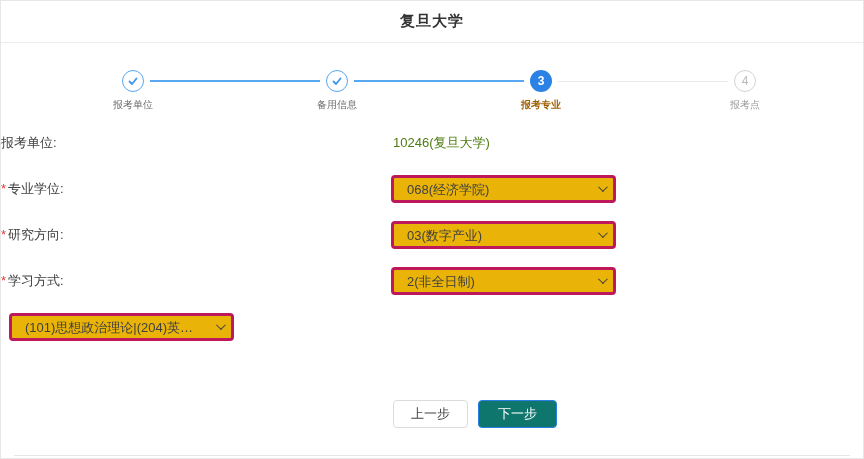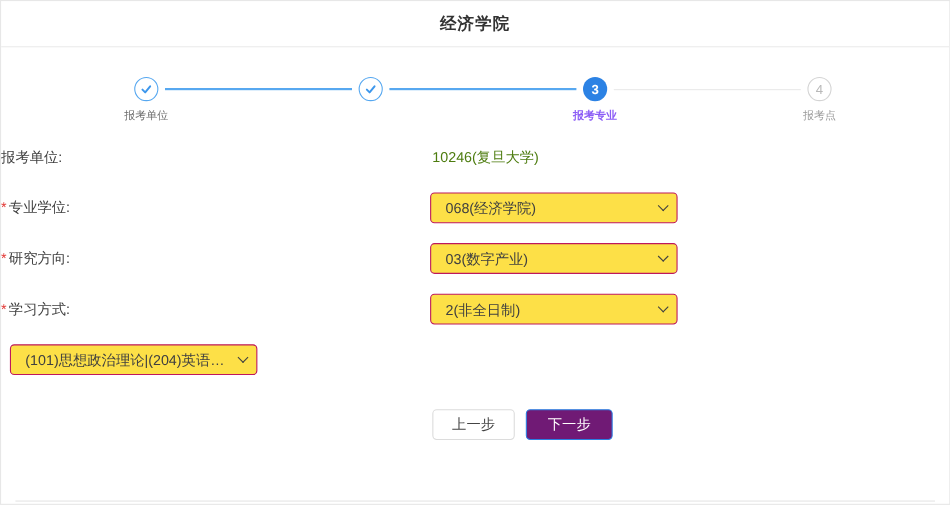--- a/index.html
+++ b/index.html
@@ -37,21 +37,21 @@
     display:flex; align-items:center; justify-content:center;
     background:#fff;
     position:relative; z-index:2;
     font-size:12px;
   }
   .step.done .step-circle { border:1px solid #57a8f0; }
   .step.active .step-circle { background:#2c82e4; color:#fff; border:none; font-weight:600; }
   .step.todo .step-circle { border:1px solid #d4d4d4; color:#b8b8b8; }
   .step-label { margin-top:6px; font-size:10px;font-family:Liberation Mono, monospace; }
   .step.done .step-label { color:#6b6b6b; }
-  .step.active .step-label { color:#8b5cf6; font-weight:600; }
+  .step.active .step-label { color:#a16207; font-weight:600; }
   .step.todo .step-label { color:#9a9a9a; }
   .connector {
     position:absolute; top:10px; height:2px; z-index:1;
     left:calc(-50% + 17px); right:calc(50% + 17px);
   }
   .connector.blue { background:#57a8f0; }
   .connector.gray { background:#e9e9e9; height:1px; top:11px; }
   .check-icon { display:block; }
 
   
@@ -59,78 +59,79 @@
   .form-row { display:flex; align-items:center; margin-bottom:18px; height:28px; }
   .form-label {
     width:382px; text-align:left;
     font-size:13px; color:#404040;
   }
   .required-mark { color:#e23c39; margin-right:2px; font-size:13px; }
   .form-value { margin-left:10px; font-size:13px; color:#4d7c0f; }
   .select-wrap { position:relative; margin-left:8px; width:225px; height:28px; }
   select.field-select {
     width:225px; height:28px;
-    border:1px solid #be185d; border-radius:4px;
-    background:#fde047; color:#404040;
+    border:3px solid #be185d; border-radius:4px;
+    background:#eab308; color:#404040;
     font-size:13px; font-family:inherit;
     padding:0 26px 0 13px;
     -webkit-appearance:none; -moz-appearance:none; appearance:none;
     outline:none;
     white-space:nowrap; overflow:hidden; text-overflow:ellipsis;
   }
   .chevron-down-icon {
     position:absolute; right:11px; top:10px;
     width:7px; height:7px;
     border-right:1.6px solid #404040; border-bottom:1.6px solid #404040;
     transform:rotate(45deg) translateY(-2px);
     pointer-events:none;
   }
 
   
   .btn-row { display:flex; gap:10px; margin:31px 0 0 392px; }
   .btn {
     height:28px; border-radius:4px; font-size:13px; font-family:Liberation Serif, serif;
-    cursor:pointer; display:flex; align-items:center; justify-content:center;
+    cursor:pointer; display:flex; align-items:center; justify-content:center;margin-top:28px;
   }
   .btn-prev { background:#fff; border:1px solid #dcdcdc; color:#444; padding:0 17px; }
-  .btn-next { background:#701a75; border:1px solid #2b7fe2; color:#fff; padding:0 19px; }
+  .btn-next { background:#0f766e; border:1px solid #2b7fe2; color:#fff; padding:0 19px; }
 
   
   .footer-divider {
     position:absolute; left:14px; right:14px; bottom:3px;
     border-top:1px solid #e5e5e5;
   }
 </style>
 </head>
 <body>
 
 <div class="page">
 
   <div class="header">
-    <div class="page-title">经济学院</div>
+    <div class="page-title">复旦大学</div>
   </div>
 
   <div class="stepper">
 
     <div class="step done">
       <div class="step-circle">
         <svg class="check-icon" width="12" height="12" viewBox="0 0 12 12">
             <polyline points="2.5,6.5 5,9 9.5,3.5" fill="none" stroke="#3d97ec" stroke-width="1.8" stroke-linecap="round" stroke-linejoin="round"></polyline>
           </svg>
       </div>
       <div class="step-label">报考单位</div>
     </div>
 
     <div class="step done">
       <div class="connector blue"></div>
       <div class="step-circle">
         <svg class="check-icon" width="12" height="12" viewBox="0 0 12 12">
             <polyline points="2.5,6.5 5,9 9.5,3.5" fill="none" stroke="#3d97ec" stroke-width="1.8" stroke-linecap="round" stroke-linejoin="round"></polyline>
           </svg>
       </div>
+      <div class="step-label">备用信息</div>
     </div>
 
     <div class="step active">
       <div class="connector blue"></div>
       <div class="step-circle">3</div>
       <div class="step-label">报考专业</div>
     </div>
 
     <div class="step todo">
       <div class="connector gray"></div>

